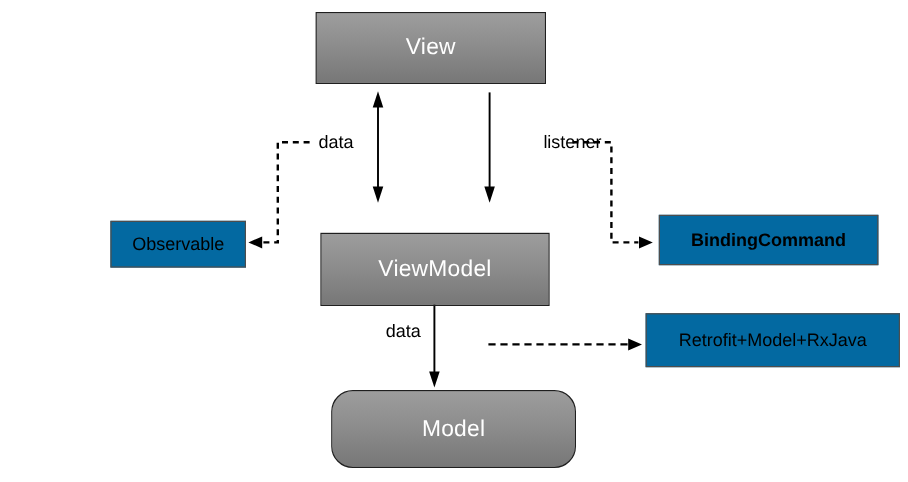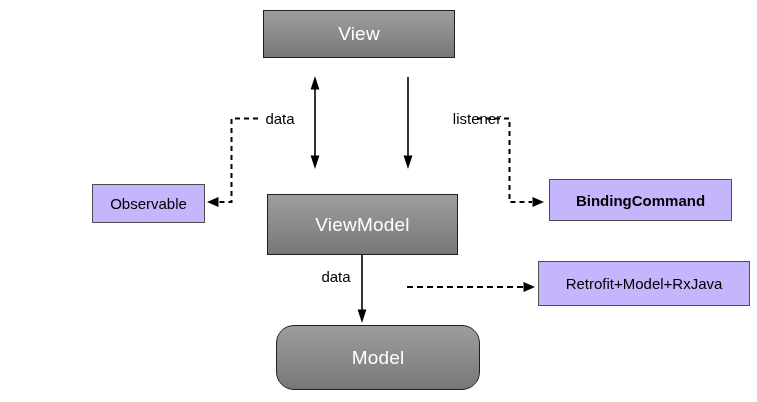--- a/index.html
+++ b/index.html
@@ -27,26 +27,26 @@
     background: linear-gradient(to bottom, #9d9d9d 0%, #8d8d8d 45%, #777777 100%);
     border: 1px solid #1f1f1f;
     box-sizing: border-box;
     display: flex;
     align-items: center;
     justify-content: center;
     color: #ffffff;
     font-size: 19px;
     letter-spacing: 0.2px;
   }
-  .gnode.view      { left: 263px; top: 10px;  width: 192px; height: 48px; }
+  .gnode.view      { left: 263px; top: 10px;  width: 192px; height: 60px; }
   .gnode.viewmodel { left: 267px; top: 171px; width: 191px; height: 61px; margin-top: 23px; }
   .gnode.model     { left: 276px; top: 325px; width: 204px; height: 65px; border-radius: 18px; }
   .wnode {
     position: absolute;
-    background: #c4b5fd;
+    background: #0369a1;
     border: 1px solid #4d4d4d;
     box-sizing: border-box;
     display: flex;
     align-items: center;
     justify-content: center;
     color: #000000;
     font-size: 15px;
   }
   .wnode.observable     { left: 92px;  top: 184px; width: 113px; height: 39px; }
   .wnode.bindingcommand { left: 549px; top: 179px; width: 183px; height: 42px; font-weight: bold; }

